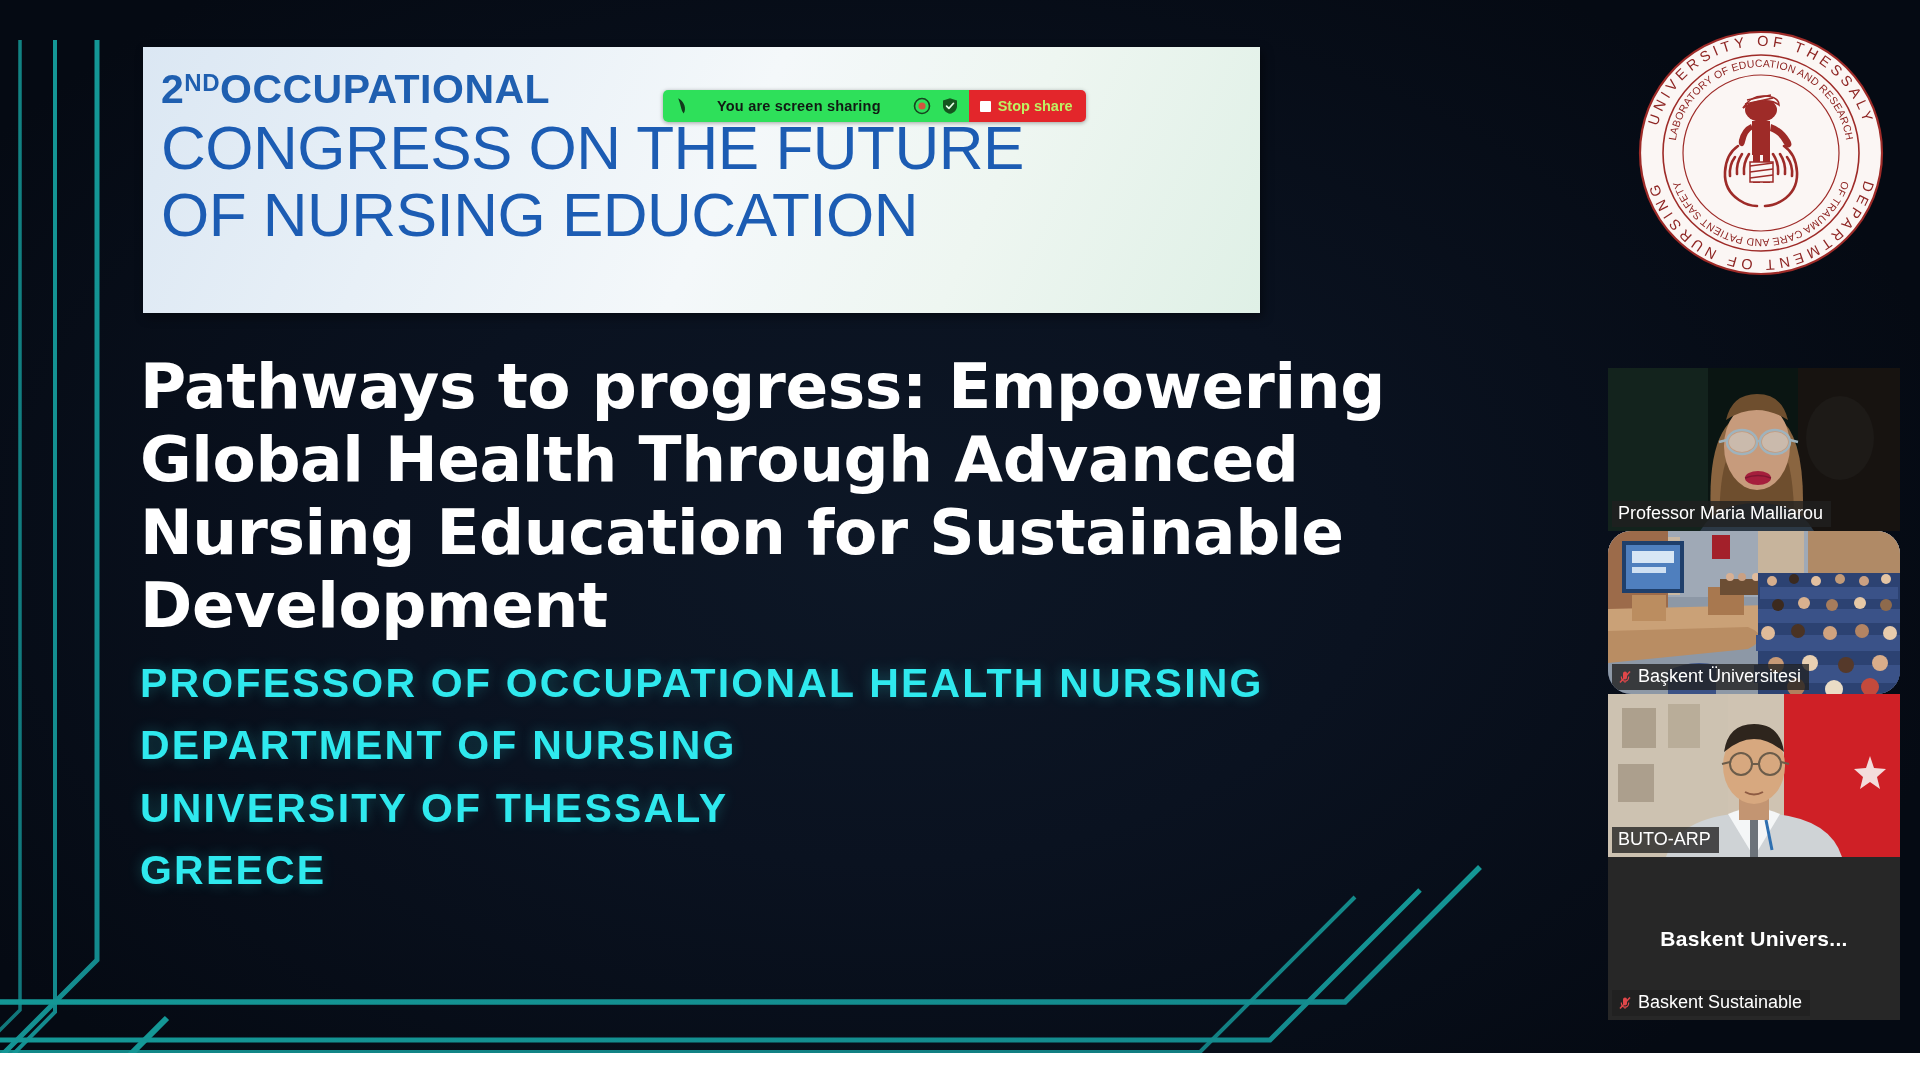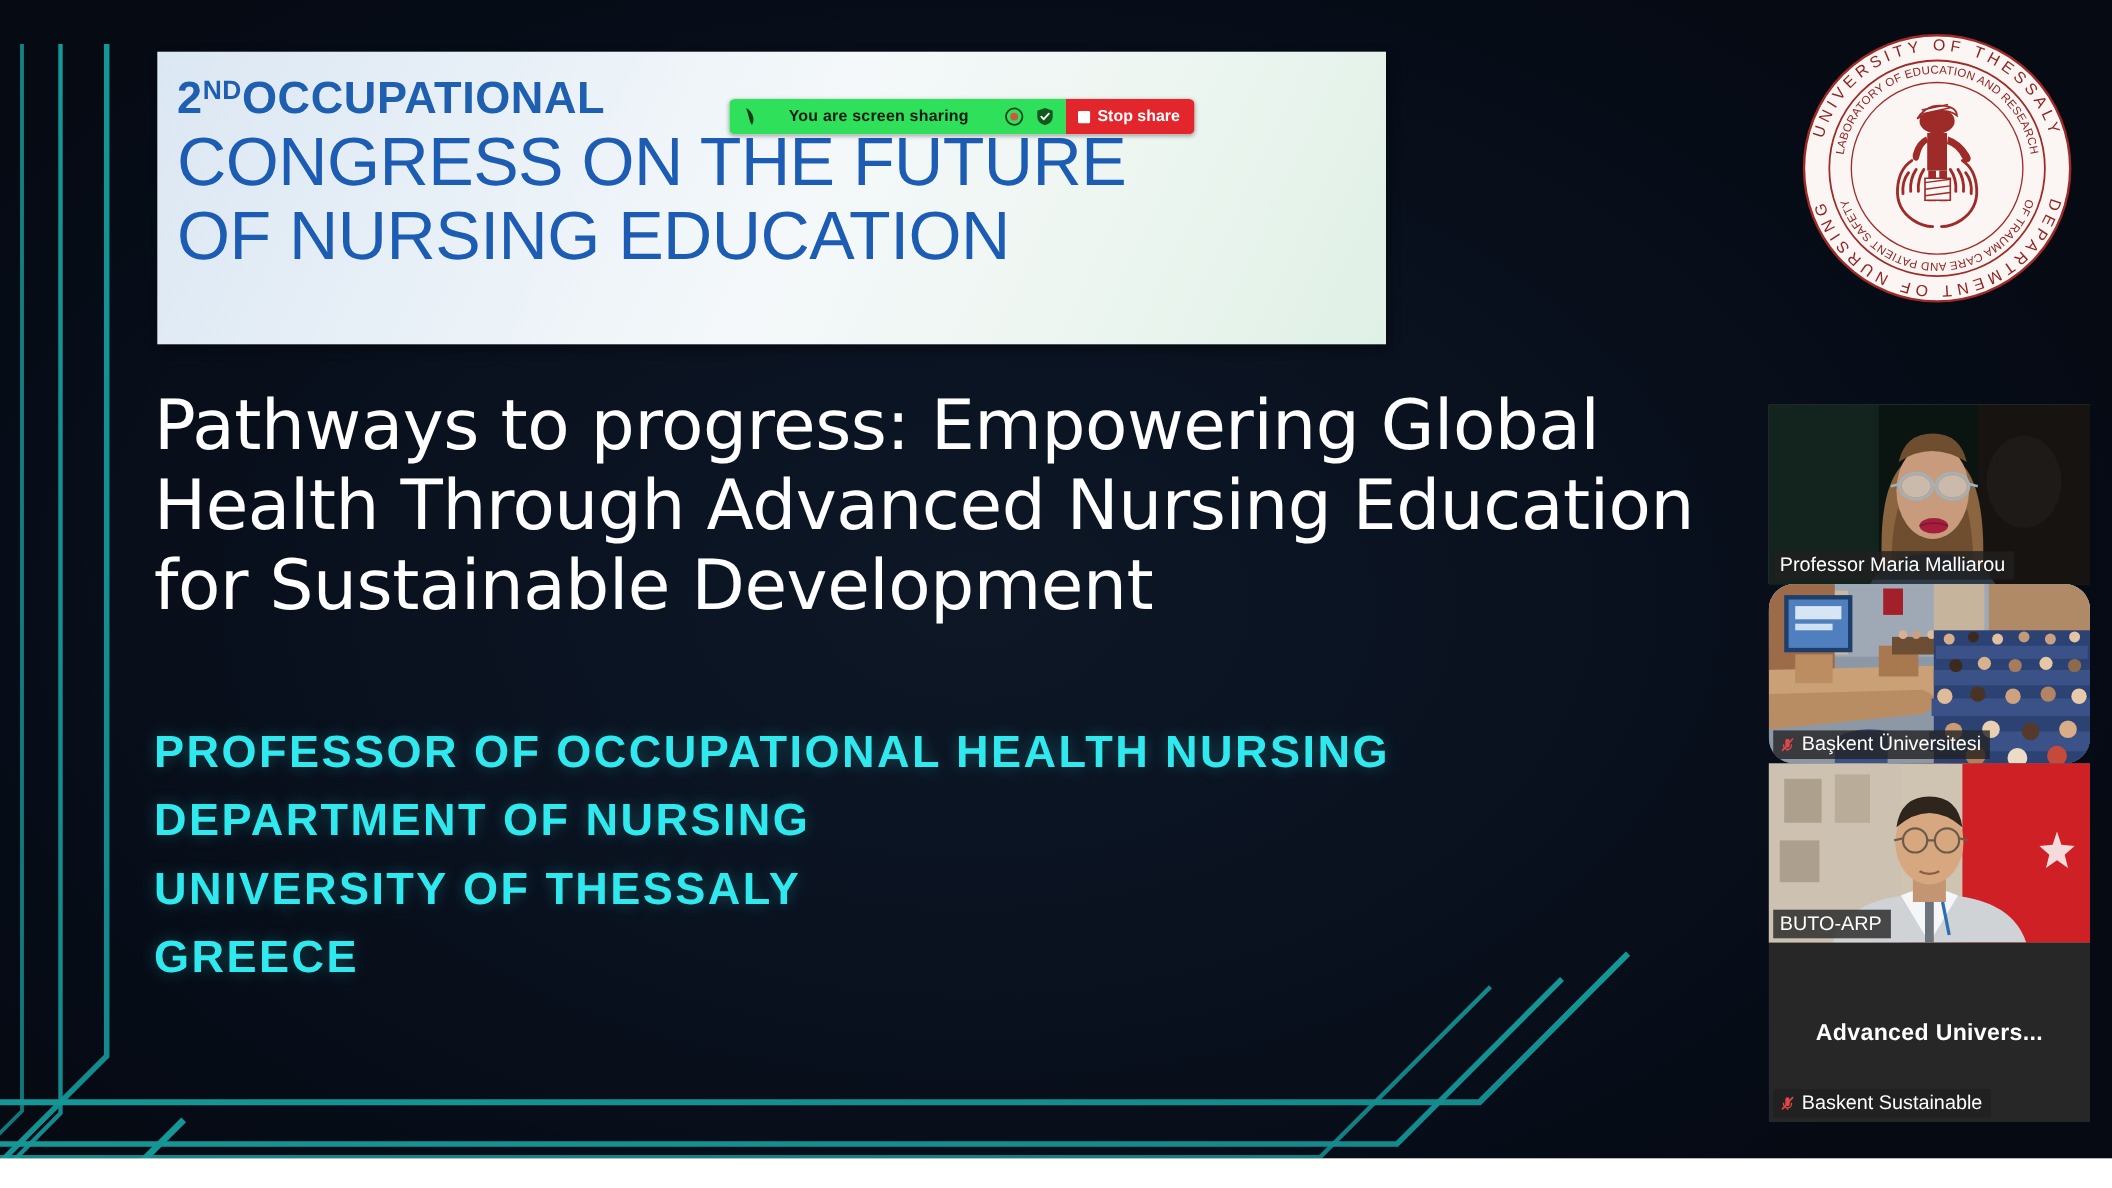--- a/index.html
+++ b/index.html
@@ -42,21 +42,21 @@
   .share-text{
     color:#111a14; font-size:14.5px; font-weight:bold;
     letter-spacing:.2px; white-space:nowrap; padding:0 22px 0 16px;
   }
   .share-ico{ width:18px; height:18px; display:block; }
   .stop-btn{
     background:#e3262b; display:flex; align-items:center; gap:7px;
     padding:0 13px 0 11px; cursor:pointer;
   }
   .stop-sq{ width:11px; height:11px; background:#fff; border-radius:1px; }
-  .stop-label{ color:#ffffff; font-size:14.5px; font-weight:bold; white-space:nowrap;text-align:right; }
+  .stop-label{ color:#bef264; font-size:14.5px; font-weight:bold; white-space:nowrap;text-align:right; }
 
   
   .banner{
     position:absolute; left:143px; top:47px; width:1117px; height:266px;
     background:linear-gradient(115deg,#dbe7f3 0%,#e8f0f7 26%,#f4f8fa 52%,#eef6f1 74%,#dff0e6 100%);
     box-shadow:3px 4px 10px rgba(0,0,0,.45);
     overflow:hidden;
     z-index:20;
   }
   .banner-inner{ padding:22px 0 0 18px; }
@@ -75,21 +75,21 @@
   
   .seal{
     position:absolute; left:1632px; top:24px; width:258px; height:258px; z-index:25;
   }
 
   
   .title{
     position:absolute; left:140px; top:350px; width:1430px;
     color:#ffffff; font-size:63px; line-height:1.16;
     font-family:"DejaVu Sans", sans-serif;
-    font-weight:400; letter-spacing:-.4px;
+    font-weight:700; letter-spacing:-.4px;
     z-index:15;
   }
 
   
   .authors{
     position:absolute; left:140px; top:652px; width:1420px;
     color:#2fe9ee; font-weight:bold; font-size:41px;
     letter-spacing:2.2px; line-height:1.52;
     font-family:"Liberation Sans", sans-serif;
     text-shadow:0 0 14px rgba(47,233,238,.28);
@@ -416,21 +416,21 @@
         <path d="M 137 98 q 9 5 18 0" stroke="#8d5b43" stroke-width="2" fill="none"></path>
 
         <path d="M 158 126 l 6 30" stroke="#2e6fb0" stroke-width="3" fill="none"></path>
       </svg>
       <div class="tile-label">
         <span>BUTO-ARP</span>
       </div>
     </div>
 
     <div class="tile v4">
-      <div class="tile-center-name">Advanced  Univers...</div>
+      <div class="tile-center-name">Baskent  Univers...</div>
       <div class="tile-label">
         <svg class="mute-ico" viewBox="0 0 14 14">
           <path d="M7 1.6 a2 2 0 0 1 2 2 v4 a2 2 0 0 1 -4 0 v-4 a2 2 0 0 1 2 -2 z" fill="#e0474a"></path>
           <path d="M3.4 6.6 v1 a3.6 3.6 0 0 0 7.2 0 v-1" fill="none" stroke="#e0474a" stroke-width="1.2"></path>
           <path d="M7 11.2 v1.6" stroke="#e0474a" stroke-width="1.2"></path>
           <path d="M2 12.6 L12 1.4" stroke="#e0474a" stroke-width="1.5"></path>
         </svg>
         <span>Baskent Sustainable</span>
       </div>
     </div>

